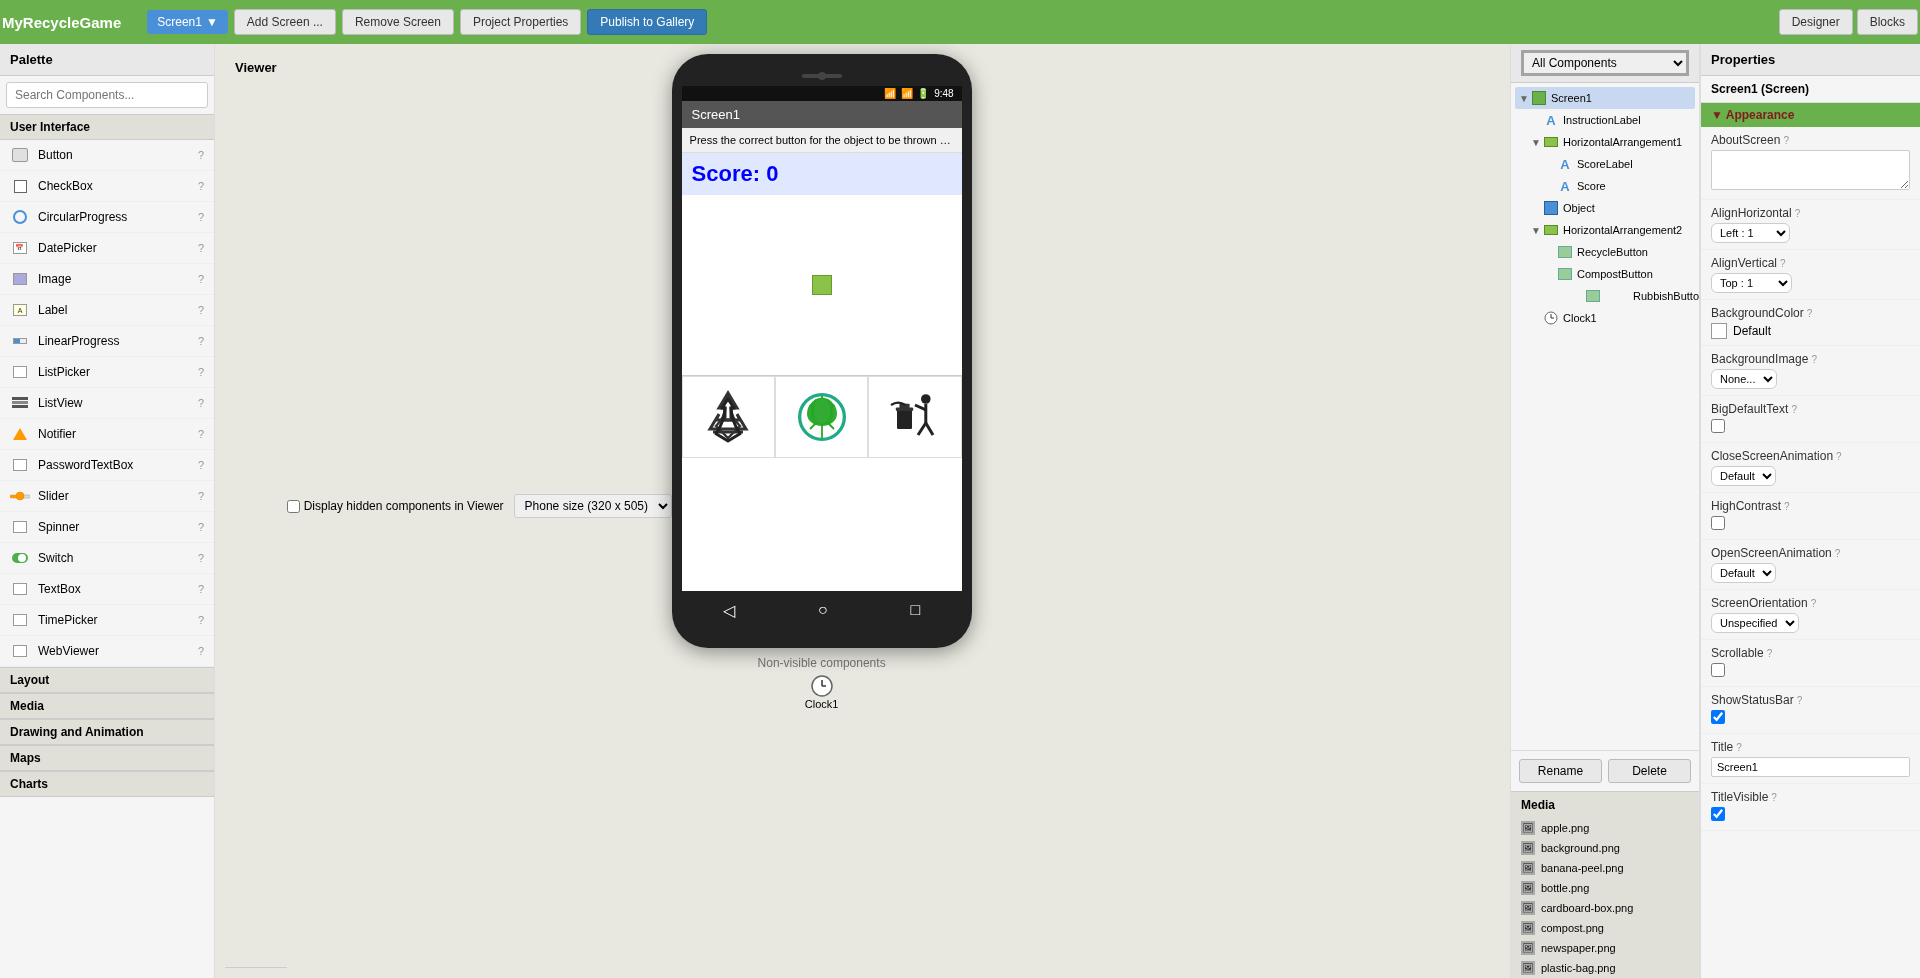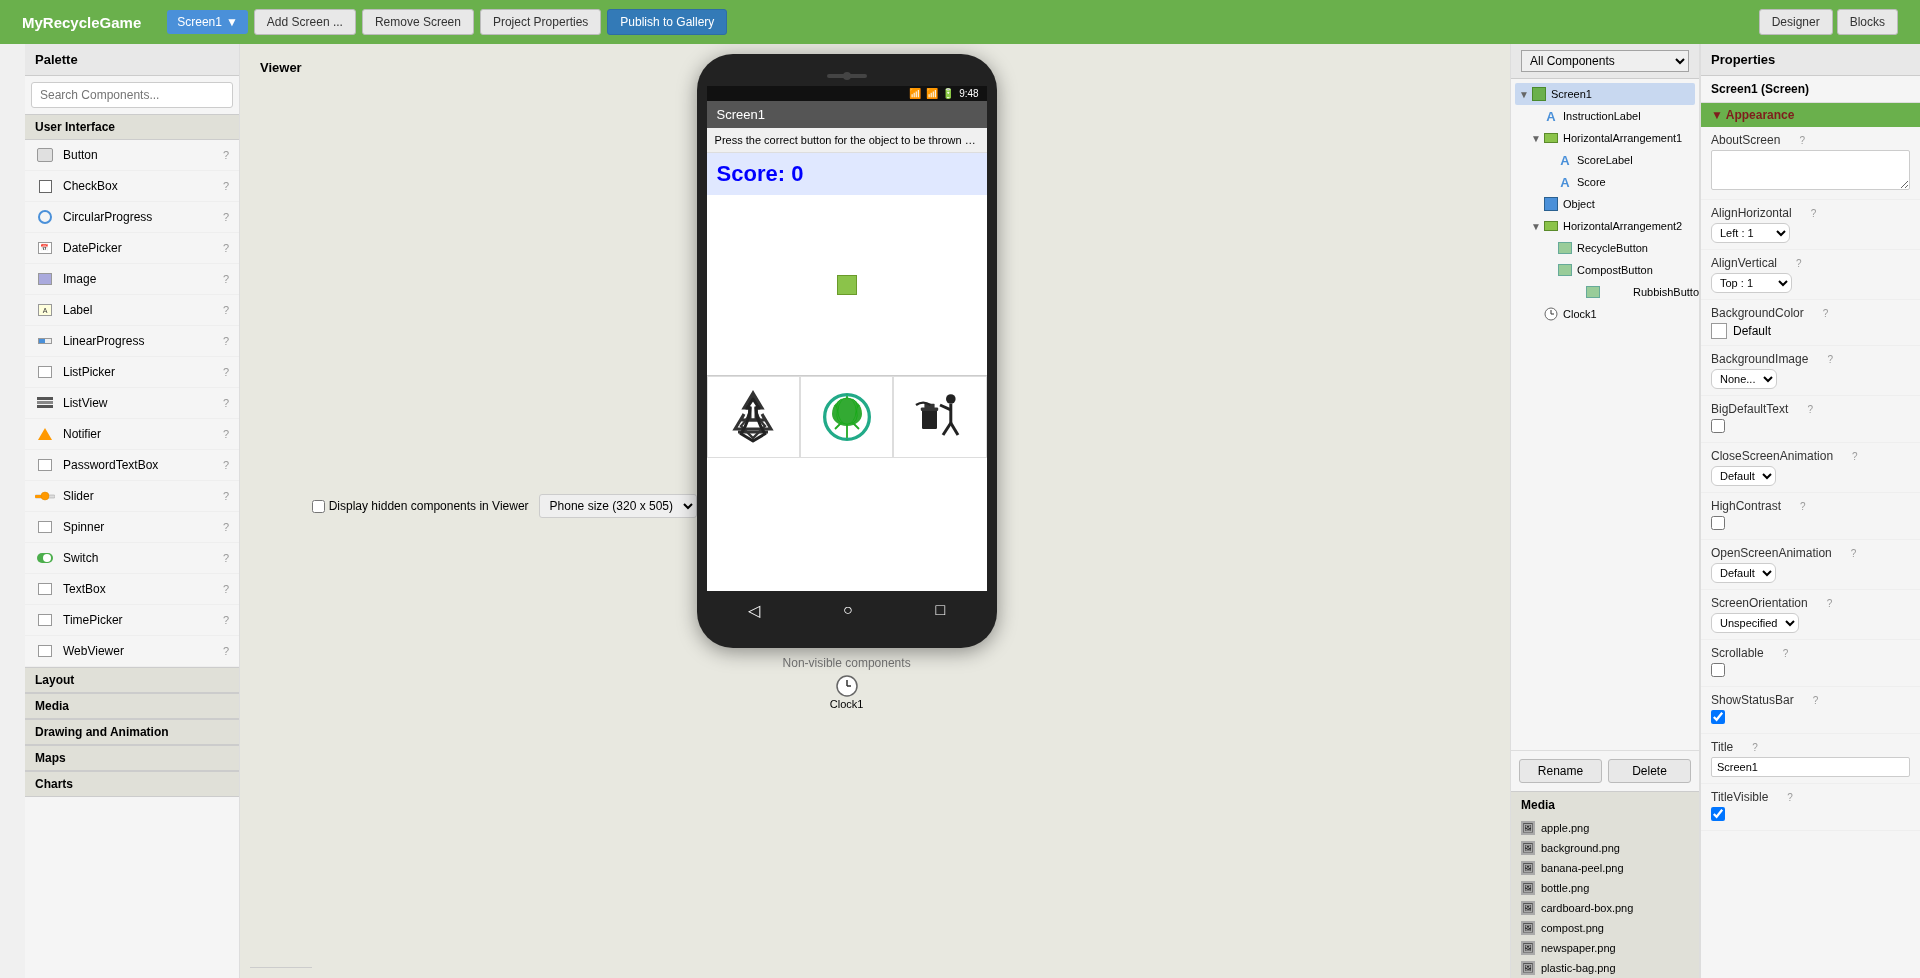--- a/index.html
+++ b/index.html
@@ -4,21 +4,21 @@
   <style>
     * { box-sizing: border-box; margin: 0; padding: 0; }
     body { font-family: Arial, sans-serif; font-size: 12px; background: #f0f0f0; overflow: hidden; width: 1920px; height: 978px; }
 
     
     #topbar {
       background: #6ab04c;
       height: 44px;
       display: flex;
       align-items: center;
-      padding: 0 22px;
+      padding: 0 2px;
       gap: 6px;
     }
     #app-title {
       color: white;
       font-weight: bold;
       font-size: 15px;
       margin-right: 20px;
     }
     .screen-dropdown {
       background: #4a90d9;
@@ -49,21 +49,20 @@
     .right-btns {
       margin-left: auto;
       display: flex;
       gap: 4px;
     }
 
     
     #main {
       display: flex;
       height: calc(978px - 44px);
-      margin-left: 25px;
     }
 
     
     #palette {
       width: 215px;
       background: #f5f5f5;
       border-right: 1px solid #ddd;
       display: flex;
       flex-direction: column;
       overflow-y: auto;
@@ -389,21 +388,21 @@
       gap: 4px;
     }
     .prop-row {
       padding: 6px 10px;
       border-bottom: 1px solid #eee;
       font-size: 12px;
     }
     .prop-label {
       display: flex;
       align-items: center;
-      gap: 19px;
+      gap: 3px;
       color: #333;
       margin-bottom: 3px;
     }
     .prop-help { color: #999; font-size: 10px; cursor: help; }
     .prop-input {
       width: 100%;
       padding: 3px 5px;
       border: 1px solid #ccc;
       border-radius: 2px;
       font-size: 11px;
@@ -742,21 +741,21 @@
           <line x1="12" y1="12" x2="12" y2="6" stroke="#333" stroke-width="1.5"></line>
           <line x1="12" y1="12" x2="16" y2="12" stroke="#333" stroke-width="1.5"></line>
         </svg>
         <span style="font-size:11px;">Clock1</span>
       </div>
     </div>
   </div>
 
   <div id="components">
     <div id="components-header">
-      <select style="width:100%; font-size:12px; border:1px solid #a3a3a3; padding:2px 4px;">
+      <select style="width:100%; font-size:12px; border:3px solid #a3a3a3; padding:2px 4px;">
         <option>All Components</option>
       </select>
     </div>
     <div class="comp-tree">
 
       <div class="comp-item selected" style="padding-left:4px;">
         <span class="comp-item-toggle">▼</span>
         <div class="comp-item-icon">
           <div style="width:14px;height:14px;background:#6ab04c;border:1px solid #4a8a2c;"></div>
         </div>

